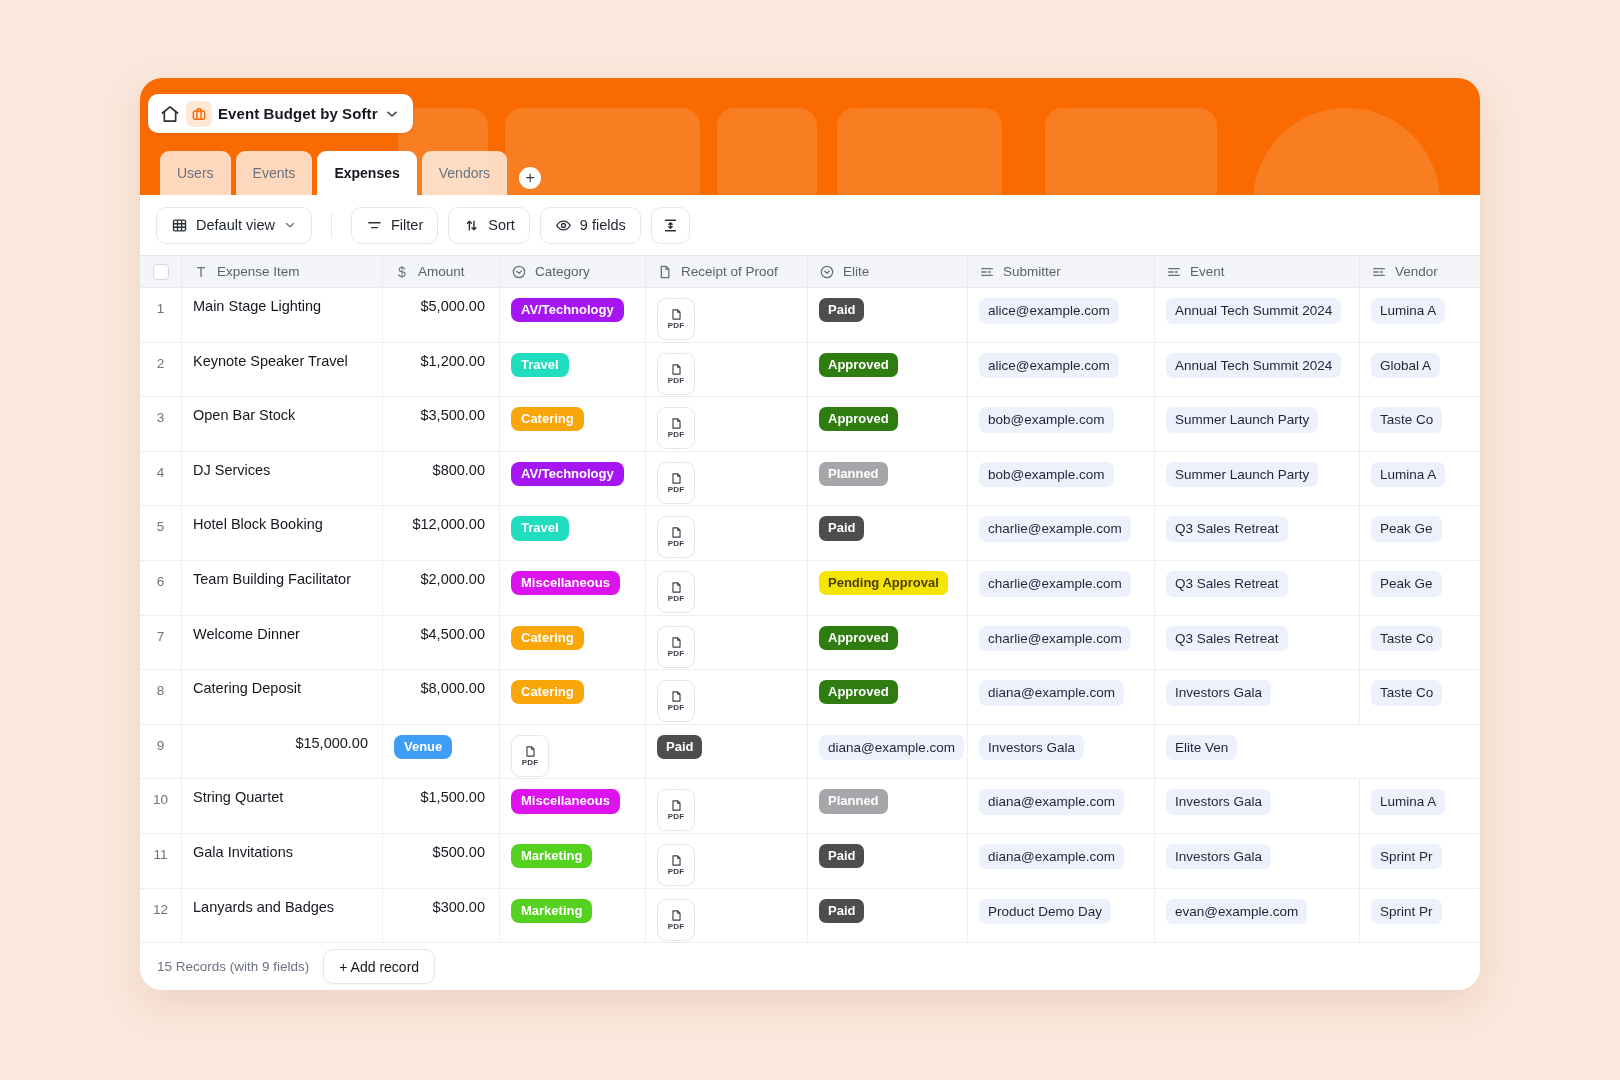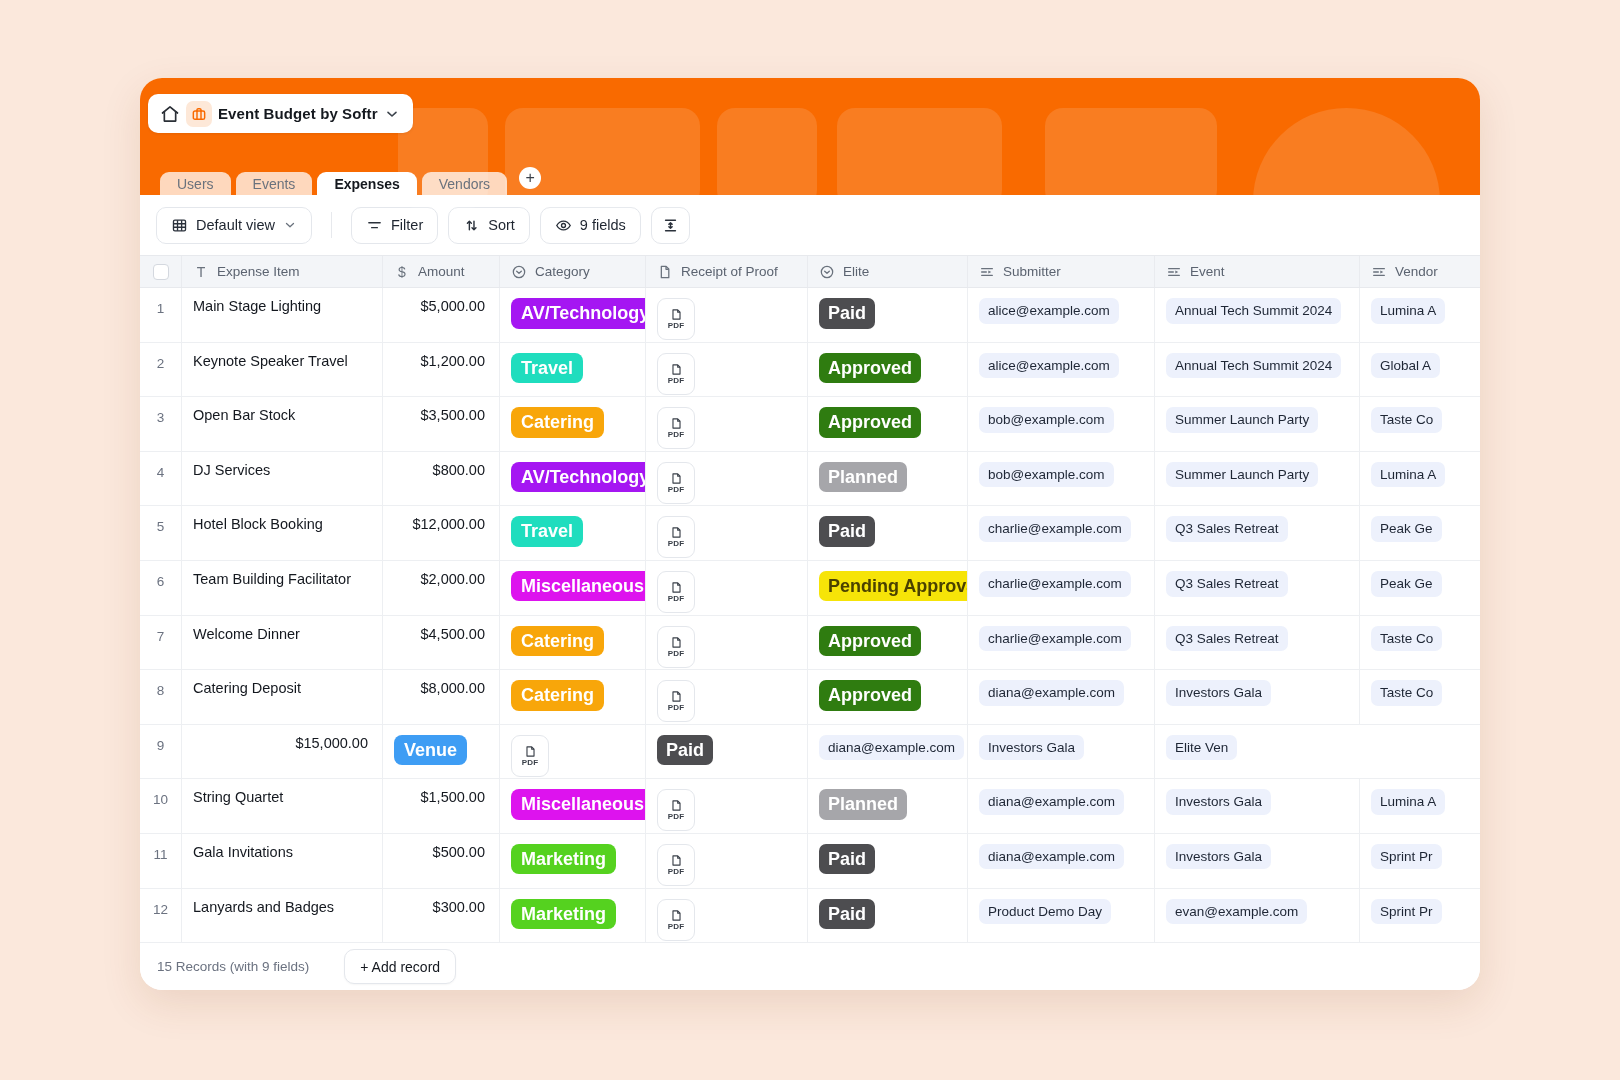--- a/index.html
+++ b/index.html
@@ -32,21 +32,21 @@
   .base-tile {
     width:26px; height:26px; border-radius:7px; background:#FDE8D8;
     display:flex; align-items:center; justify-content:center; color:#F96A00;
   }
   .base-tile svg { width:16px; height:16px; }
   .title-text { font-size:15px; font-weight:bold; color:#15191F; letter-spacing:0.1px; }
   .chev { width:16px; height:16px; color:#3C434C; }
   
   .tabbar { position:absolute; left:20px; bottom:0; display:flex; gap:5px; align-items:flex-end; z-index:2; }
   .tab {
-    height:23px; padding:0 17px; border-radius:9px 9px 0 0;
+    height:44px; padding:0 17px; border-radius:9px 9px 0 0;
     background:rgba(255,255,255,0.74); color:#6A727D;
     font-size:14px; display:flex; align-items:center;
   }
   .tab.active { background:#fff; color:#14181E; font-weight:bold; }
   .tab-add {
     width:22px; height:22px; border-radius:50%; background:#fff;
     display:flex; align-items:center; justify-content:center;
     color:#3A4049; font-size:16px; line-height:1; margin:0 0 6px 7px;
   }
   
@@ -78,21 +78,21 @@
   .tr { height:54.6px; border-bottom:1px solid #EDEFF2; }
   .td {
     padding:10px 10px 0 11px; border-right:1px solid #EDEFF2;
     display:flex; align-items:flex-start; overflow:hidden; white-space:nowrap;
   }
   .td:last-child { border-right:none; }
   .td.num { justify-content:center; padding:13px 0 0; color:#6B7280; font-size:13.5px; }
   .td.item { color:#14181F; font-size:14.5px; }
   .td.amount { justify-content:flex-end; padding-right:14px; color:#14181F; font-size:14.5px; }
   .badge {
-    color:#fff; font-size:18px; font-weight:bold;
+    color:#fff; font-size:13px; font-weight:bold;
     padding:4px 10px; border-radius:8px; line-height:1.25;
   }
   .badge.status { border-radius:7px; padding:4px 9px; }
   .chip {
     background:#EDF1FC; color:#1E2635; font-size:13.5px;
     padding:4px 9px; border-radius:7px; line-height:1.3;
   }
   .pdficon {
     width:38px; height:42px; border:1px solid #E4E7EC; border-radius:9px;
     background:#fff; display:flex; flex-direction:column;
@@ -103,21 +103,21 @@
   
   .tfoot {
     position:absolute; left:0; right:0; bottom:0; height:48px;
     background:#fff; border-top:1px solid #EDEFF2;
     display:flex; align-items:center; gap:14px; padding:0 17px;
   }
   .records { color:#6B7280; font-size:13.5px; }
   .add-record {
     border:1px solid #E4E7EC; background:#fff; border-radius:10px;
     height:35px; padding:0 15px; font-size:14px; color:#14181F;
-    font-family:inherit; cursor:pointer; box-shadow:0 1px 2px rgba(0,0,0,0.04);margin-left:21px;
+    font-family:inherit; cursor:pointer; box-shadow:0 1px 2px rgba(0,0,0,0.04);
   }
 </style>
 </head>
 <body>
 
 <div class="card">
 
   <div class="banner">
     <div class="shape" style="left:258px; width:90px;"></div>
     <div class="shape" style="left:365px; width:195px;"></div>

